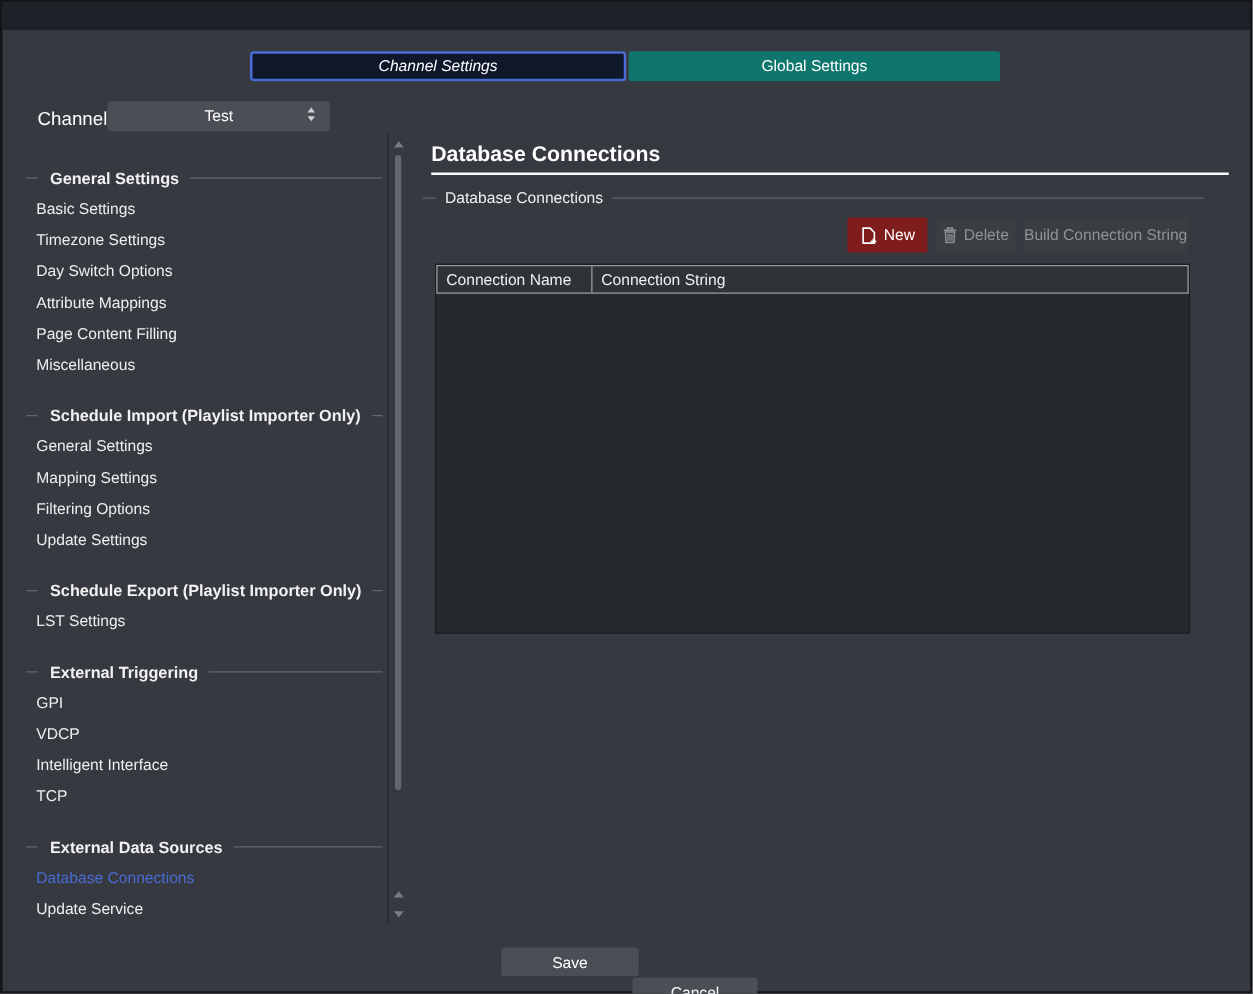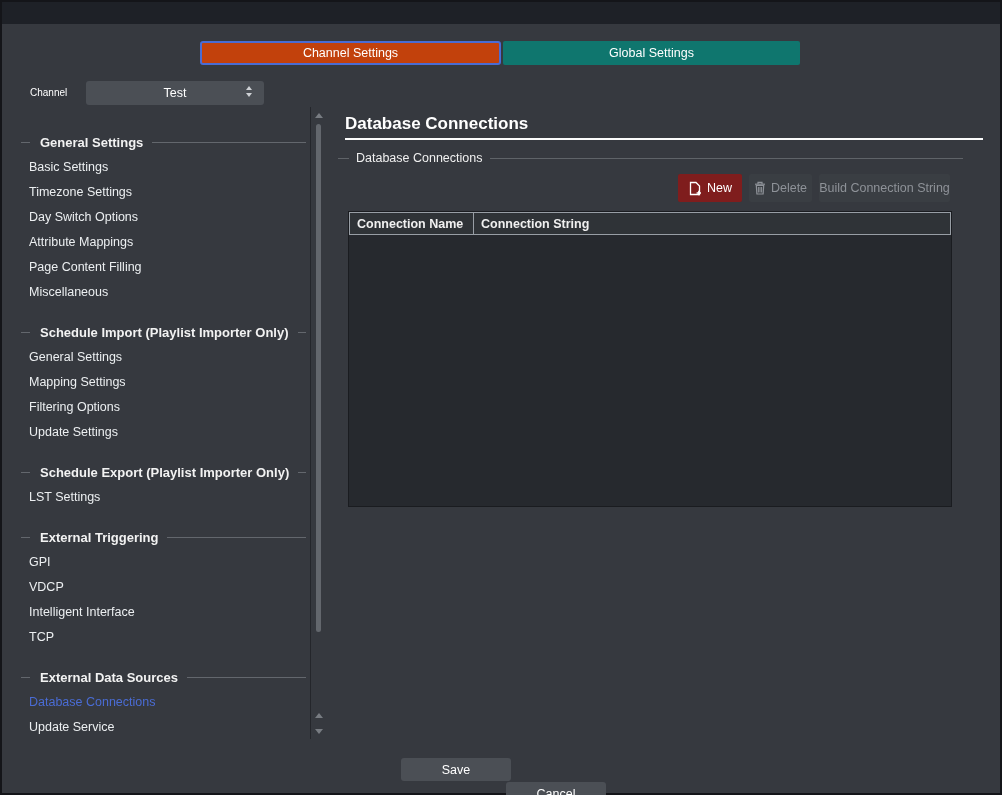--- a/index.html
+++ b/index.html
@@ -15,25 +15,25 @@
     position:absolute; top:0; left:0; right:0; height:22px;
     background:#1e2127;
   }
 
   
   .tabs { position:absolute; left:198px; top:39px; width:600px; height:24px; display:flex; gap:2px; }
   .tab {
     flex:1; display:flex; align-items:center; justify-content:center;
     font-size:12.5px; color:#ffffff; cursor:pointer;
   }
-  .tab.selected { background:#c2410c; border:2px solid var(--accent,#4a6cd4); border-radius:3px; }
+  .tab.selected { background:#0f172a; border:2px solid var(--accent,#4a6cd4); border-radius:3px;font-style:italic; }
   .tab.unselected { background:#0f766e; border-radius:2px; }
 
   
-  .channel-label { position:absolute; left:28px; top:85px; font-size:10px; color:#ffffff; }
+  .channel-label { position:absolute; left:28px; top:85px; font-size:15px; color:#ffffff; }
   .dropdown {
     position:absolute; left:84px; top:79px; width:178px; height:24px;
     background:#4b4f55; border-radius:3px; color:#ffffff;
     display:flex; align-items:center; justify-content:center; font-size:12.5px; cursor:pointer;
   }
   .spinner { position:absolute; right:12px; top:5px; display:flex; flex-direction:column; gap:3px; }
   .spinner .up    { width:0;height:0;border-left:3.5px solid transparent;border-right:3.5px solid transparent;border-bottom:4.5px solid #cfd2d6; }
   .spinner .down  { width:0;height:0;border-left:3.5px solid transparent;border-right:3.5px solid transparent;border-top:4.5px solid #cfd2d6; }
 
   
@@ -71,21 +71,21 @@
     display:flex; align-items:center; justify-content:center; gap:5px;
     font-size:12.5px; border-radius:2px; cursor:pointer;
   }
   .btn-new { width:64px; background:#7f1d1d; color:#ffffff; }
   .btn-dis { color:#8e9298; background:#3a3e43; cursor:default; }
   .btn-delete { width:63px;text-align:center; }
   .btn-build { width:131px; }
 
   .table-panel {
     position:absolute; left:346px; top:209px; width:604px; height:296px;
-    background:#26292e; border:1px solid #1a1c20;font-weight:bold;
+    background:#26292e; border:1px solid #1a1c20;
   }
   .table-header {
     position:absolute; top:0; left:0; right:0; height:23px;
     background:#2f3337; border:1px solid #989ea5;
     display:flex; align-items:stretch; font-size:12.5px; color:#f0f0f0;
   }
   .th { display:flex; align-items:center; padding-left:7px; }
   .th:first-child { width:124px; border-right:1px solid #989ea5; }
   .th:last-child { flex:1; }
   .table-body { position:absolute; top:23px; left:0; right:0; bottom:0; }

